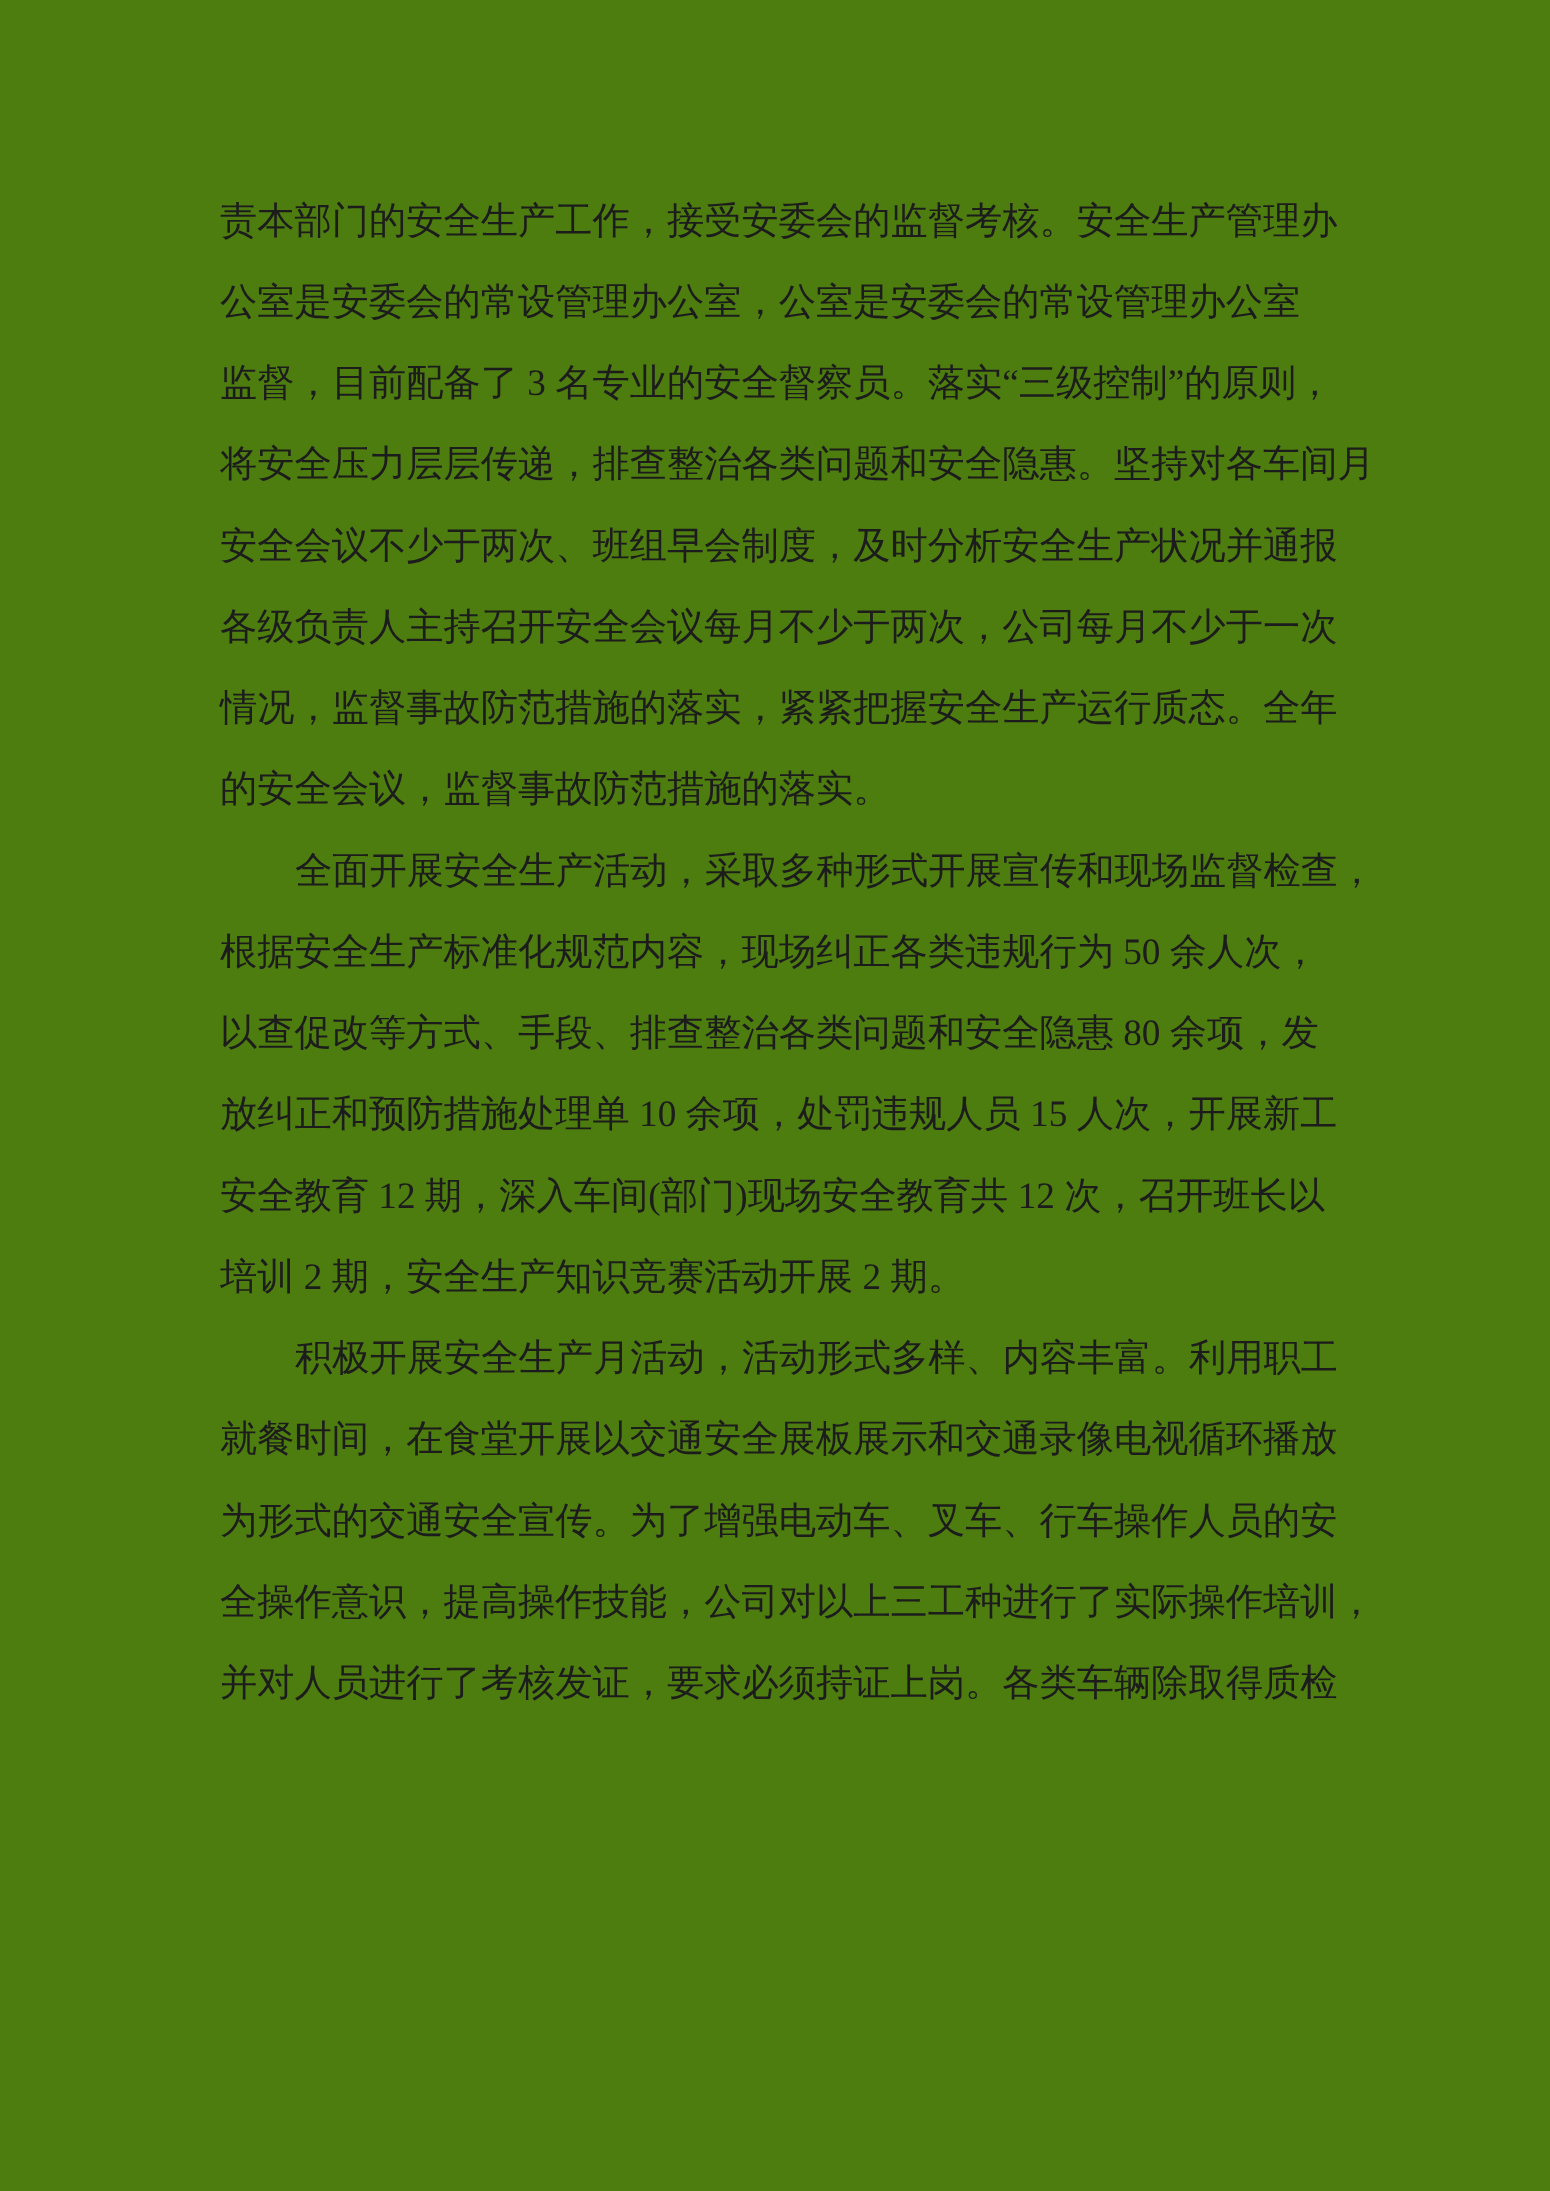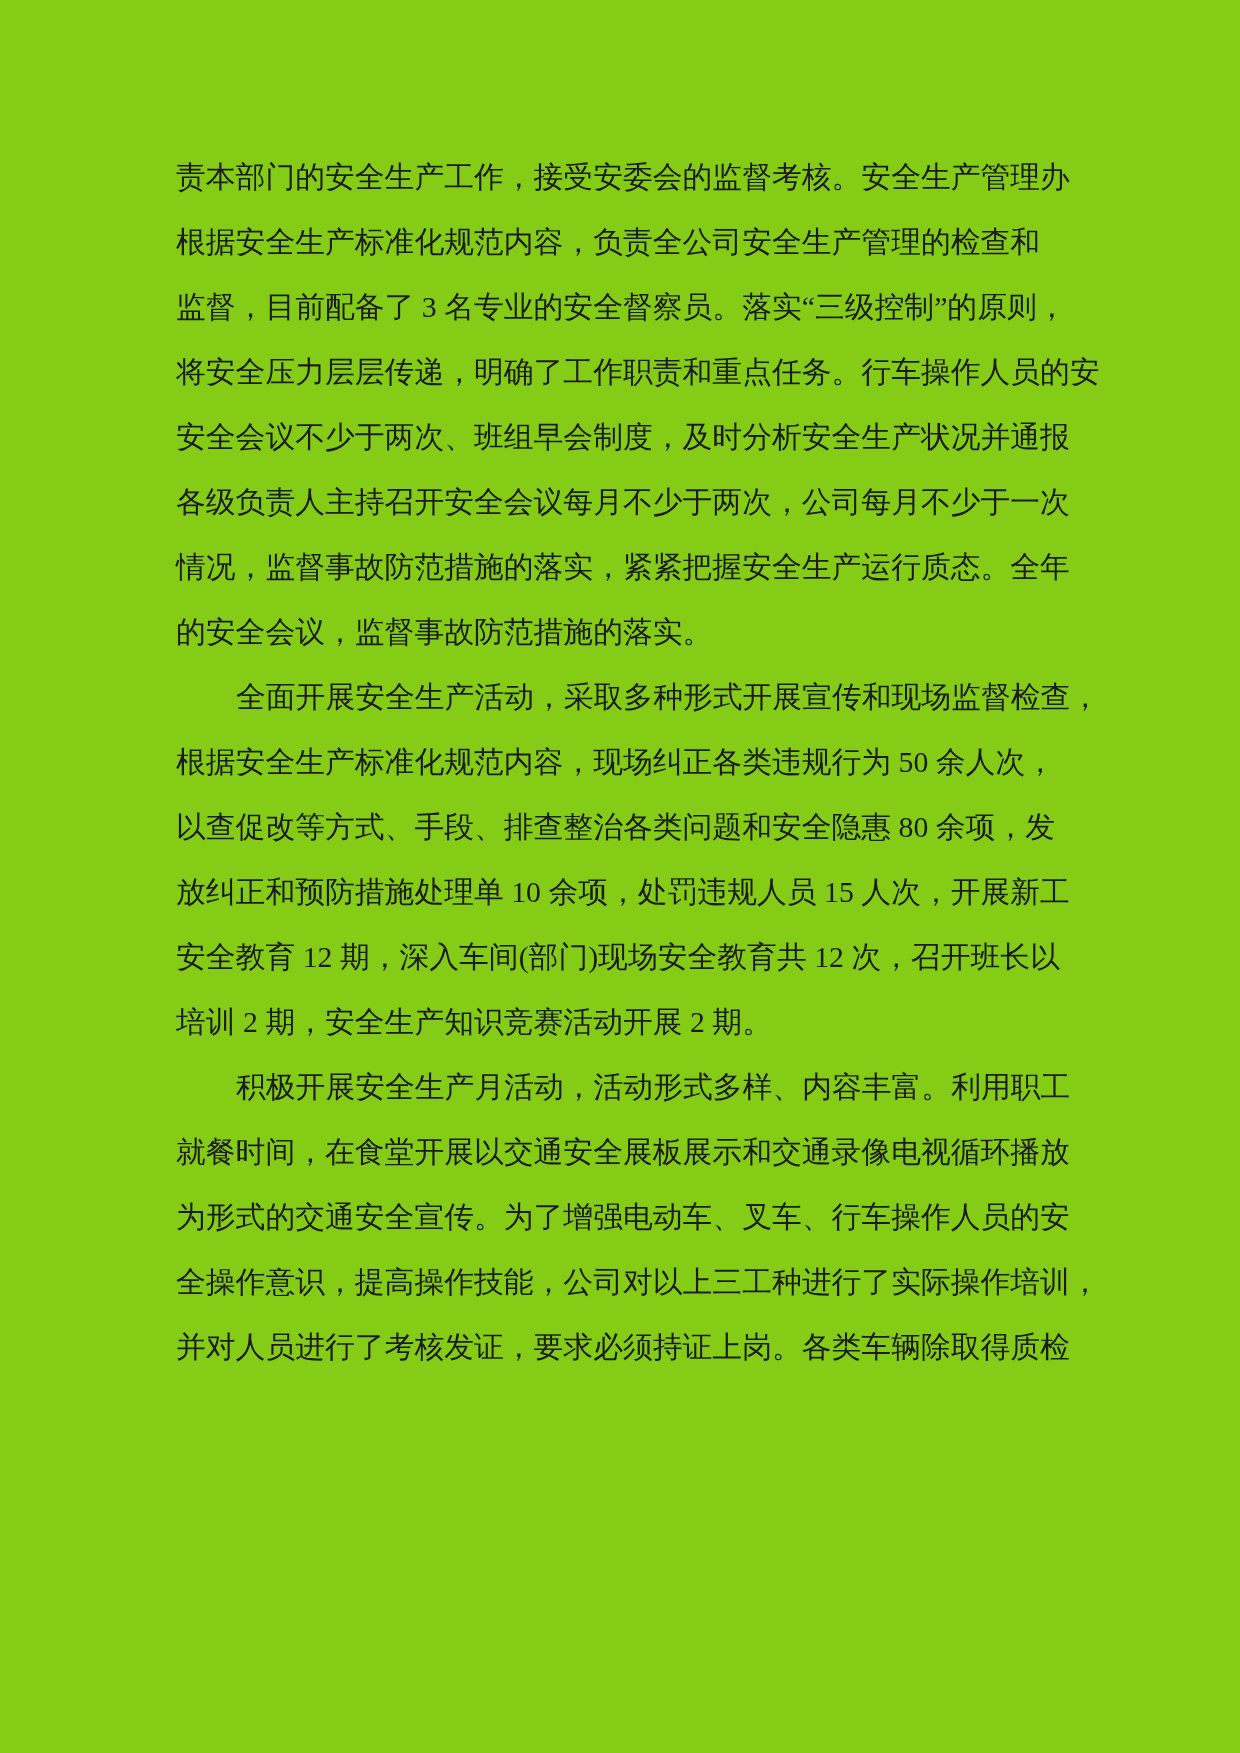--- a/index.html
+++ b/index.html
@@ -12,21 +12,21 @@
     background: #ffffff;
     overflow: hidden;
     font-family: "Liberation Serif", "DejaVu Serif", serif;
     color: #1c1c1c;
   }
   .page {
     box-sizing: border-box;
     width: 1240px;
     height: 1753px;
     padding: 144px 0 0 176px;
-    background: #84cc16;
+    background: #4d7c0f;
   }
   .paragraph {
     margin: 0;
     padding: 0;
   }
   .line {
     font-size: 29.8px;
     line-height: 65px;
     height: 65px;
     white-space: nowrap;
@@ -37,23 +37,23 @@
     font-family: Liberation Serif, serif;
   }
 </style>
 </head>
 <body>
 
 <div class="page">
 
   <div class="paragraph">
     <div class="line">责本部门的安全生产工作，接受安委会的监督考核。安全生产管理办</div>
-    <div class="line">根据安全生产标准化规范内容，负责全公司安全生产管理的检查和</div>
+    <div class="line">公室是安委会的常设管理办公室，公室是安委会的常设管理办公室</div>
     <div class="line">监督，目前配备了 3 名专业的安全督察员。落实“三级控制”的原则，</div>
-    <div class="line">将安全压力层层传递，明确了工作职责和重点任务。行车操作人员的安</div>
+    <div class="line">将安全压力层层传递，排查整治各类问题和安全隐惠。坚持对各车间月</div>
     <div class="line">安全会议不少于两次、班组早会制度，及时分析安全生产状况并通报</div>
     <div class="line">各级负责人主持召开安全会议每月不少于两次，公司每月不少于一次</div>
     <div class="line">情况，监督事故防范措施的落实，紧紧把握安全生产运行质态。全年</div>
     <div class="line">的安全会议，监督事故防范措施的落实。</div>
   </div>
 
   <div class="paragraph">
     <div class="line indent">全面开展安全生产活动，采取多种形式开展宣传和现场监督检查，</div>
     <div class="line">根据安全生产标准化规范内容，现场纠正各类违规行为 50 余人次，</div>
     <div class="line">以查促改等方式、手段、排查整治各类问题和安全隐惠 80 余项，发</div>

